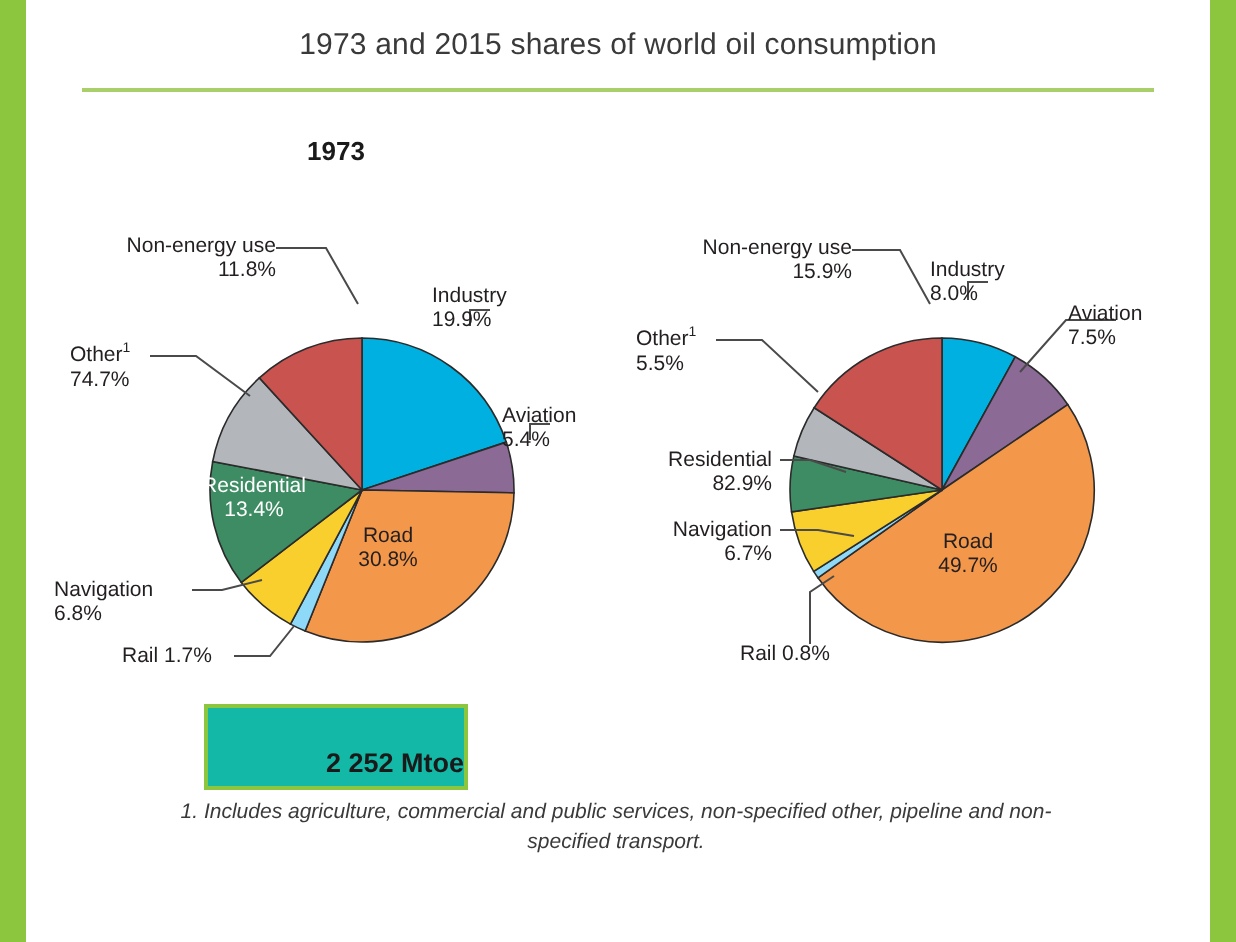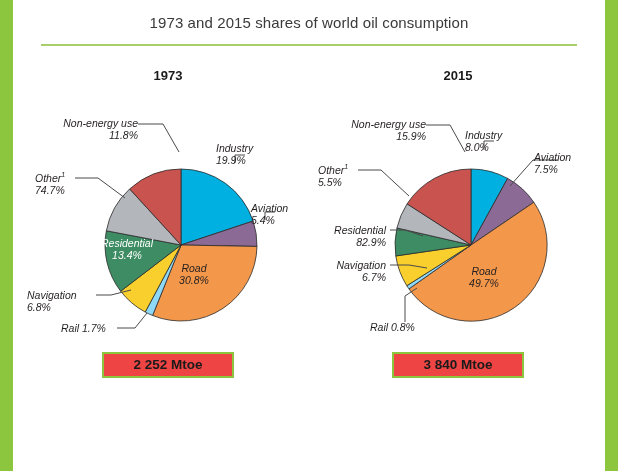--- a/index.html
+++ b/index.html
@@ -25,36 +25,36 @@
     position:absolute;left:28px;right:28px;top:44px;height:2px;background:#a9cf6a;
   }
 
   .year-label{
     position:absolute;top:68px;font-size:13px;font-weight:bold;color:#1a1a1a;
     text-align:center;width:120px;
   }
   .year-1973{left:95px;}
   .year-2015{left:385px;}
 
-  .chart-area{position:absolute;left:0;top:0;width:592px;height:471px;font-style:italic;}
+  .chart-area{position:absolute;left:0;top:0;width:592px;height:471px;}
   svg.pies{position:absolute;left:0;top:0;}
 
   .lbl{
     position:absolute;font-size:10.5px;color:#231f20;line-height:1.18;
     white-space:nowrap;
   }
   .lbl.r{text-align:right;}
   .lbl.c{text-align:center;}
   .lbl.white{color:#ffffff;}
   .lbl sup{font-size:7px;vertical-align:super;}
 
   .total-box{
-    position:absolute;border:2px solid #8cc63e;background:#ef4444;
+    position:absolute;border:2px solid #8cc63e;background:#14b8a6;
     font-size:13.5px;font-weight:bold;color:#1a1a1a;
-    text-align:center;padding:3px 0 4px;
+    text-align:right;padding:20px 0 4px;
   }
   .box-1973{left:89px;top:352px;width:128px;}
   .box-2015{left:379px;top:352px;width:128px;}
 
   .footnote{
     position:absolute;left:60px;width:470px;top:399px;
     font-size:10.5px;font-style:italic;color:#3a3a3a;
     text-align:center;line-height:1.45;
   }
 </style>
@@ -63,21 +63,20 @@
 
 <div class="edge-bar edge-left"></div>
 <div class="edge-bar edge-right"></div>
 
 <div class="page">
 
   <div class="title">1973 and 2015 shares of world oil consumption</div>
   <div class="title-rule"></div>
 
   <div class="year-label year-1973">1973</div>
-  <div class="year-label year-2015">2015</div>
 
   <div class="chart-area">
     <svg class="pies" width="592" height="471" viewBox="0 0 592 471">
       <g id="pie-left">
           <path d="M 168 245 L 168.00 169.00 A 76 76 0 0 1 240.13 221.06 Z" fill="#00b0e0" stroke="#2b2b2b" stroke-width="0.8"></path>
           <path d="M 168 245 L 240.13 221.06 A 76 76 0 0 1 243.99 246.43 Z" fill="#8b6a96" stroke="#2b2b2b" stroke-width="0.8"></path>
           <path d="M 168 245 L 243.99 246.43 A 76 76 0 0 1 139.58 315.49 Z" fill="#f3974a" stroke="#2b2b2b" stroke-width="0.8"></path>
           <path d="M 168 245 L 139.58 315.49 A 76 76 0 0 1 132.23 312.05 Z" fill="#8ed8f8" stroke="#2b2b2b" stroke-width="0.8"></path>
           <path d="M 168 245 L 132.23 312.05 A 76 76 0 0 1 107.66 291.20 Z" fill="#f8cf2c" stroke="#2b2b2b" stroke-width="0.8"></path>
           <path d="M 168 245 L 107.66 291.20 A 76 76 0 0 1 93.35 230.76 Z" fill="#3e8c63" stroke="#2b2b2b" stroke-width="0.8"></path>
@@ -170,16 +169,16 @@
       <span>Industry</span><br>
       <span>8.0%</span>
     </div>
     <div class="lbl" style="left:521px;top:151px;">
       <span>Aviation</span><br>
       <span>7.5%</span>
     </div>
   </div>
 
   <div class="total-box box-1973">2 252 Mtoe</div>
-  <div class="total-box box-2015">3 840 Mtoe</div>
 
+  <div class="footnote">1. Includes agriculture, commercial and public services, non-specified other, pipeline and non-specified transport.</div>
 
 </div>
 
 </body></html>

